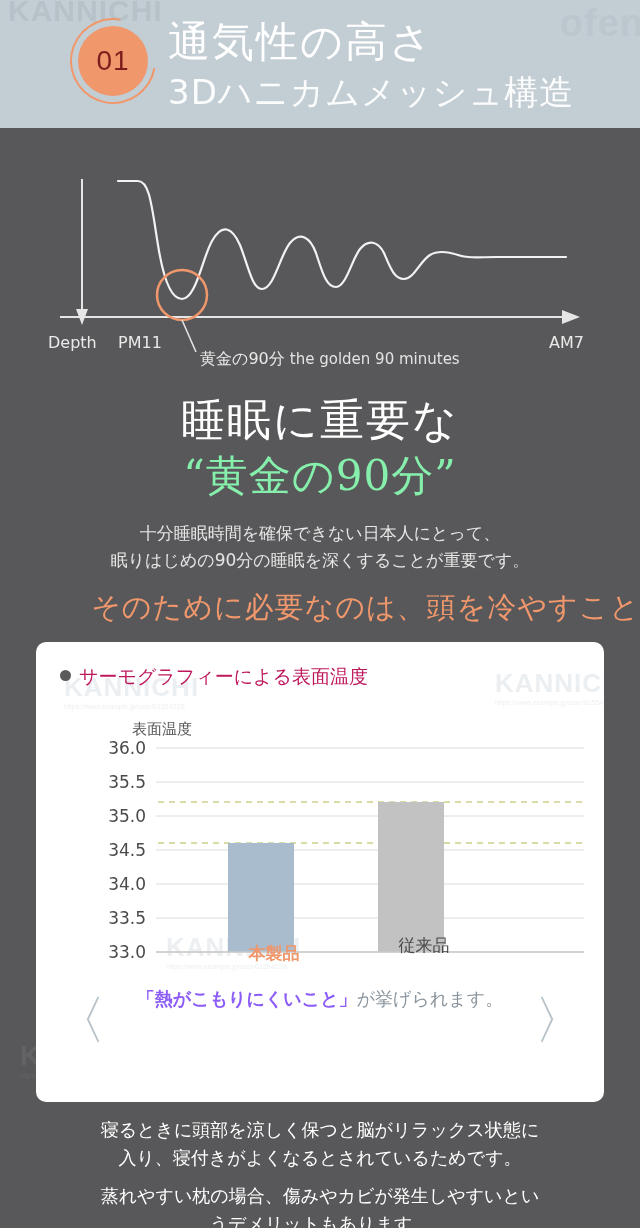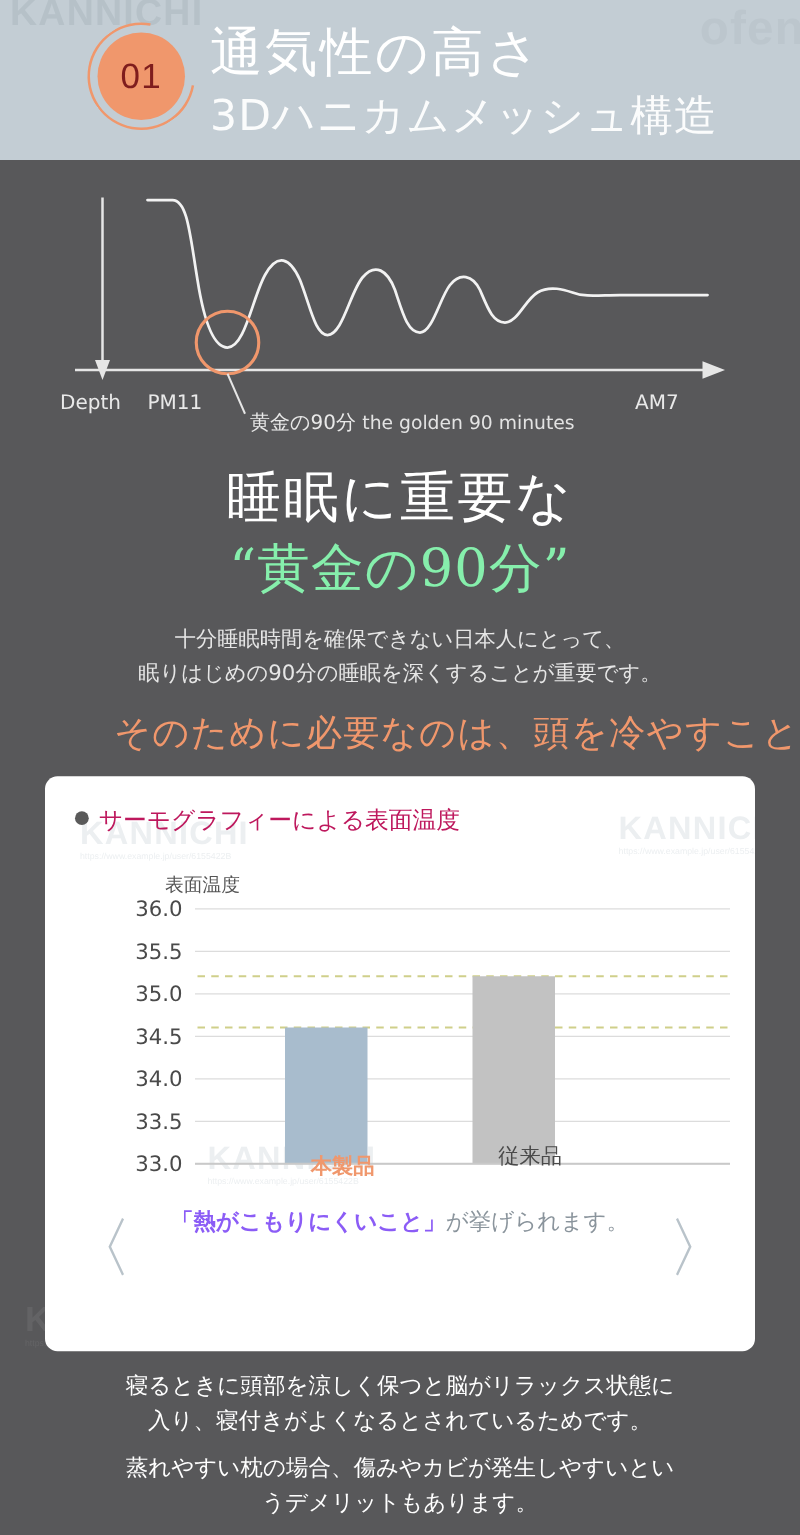--- a/index.html
+++ b/index.html
@@ -68,33 +68,33 @@
     font-size:34px;
     color:#ffffff;
     letter-spacing:1px;
     font-family:"DejaVu Sans", sans-serif;
     opacity:.95;
   }
 
   
   .sleepgraph {
     position:relative;
-    width:532px; height:240px;
+    width:532px; height:240px;margin-top:21px;
   }
   .sleepgraph svg { display:block; }
   .sg-label {
     position:absolute;
     color:#e9e9e9;
     font-size:16px;
     font-family:"DejaVu Sans", sans-serif;
     white-space:nowrap;
   }
   .sg-depth { left:48px; top:184px; }
   .sg-pm11  { left:118px; top:184px; }
-  .sg-am7   { left:508px; top:184px;text-align:right; }
+  .sg-am7   { left:549px; top:184px;text-align:right; }
   .sg-golden{ left:200px; top:200px; font-size:16px; }
   .sg-golden .en { font-size:15px; color:#e3e3e3; }
 
   
   .headline {
     text-align:center;
     margin-top:6px;
   }
   .headline h2 {
     margin:0;

